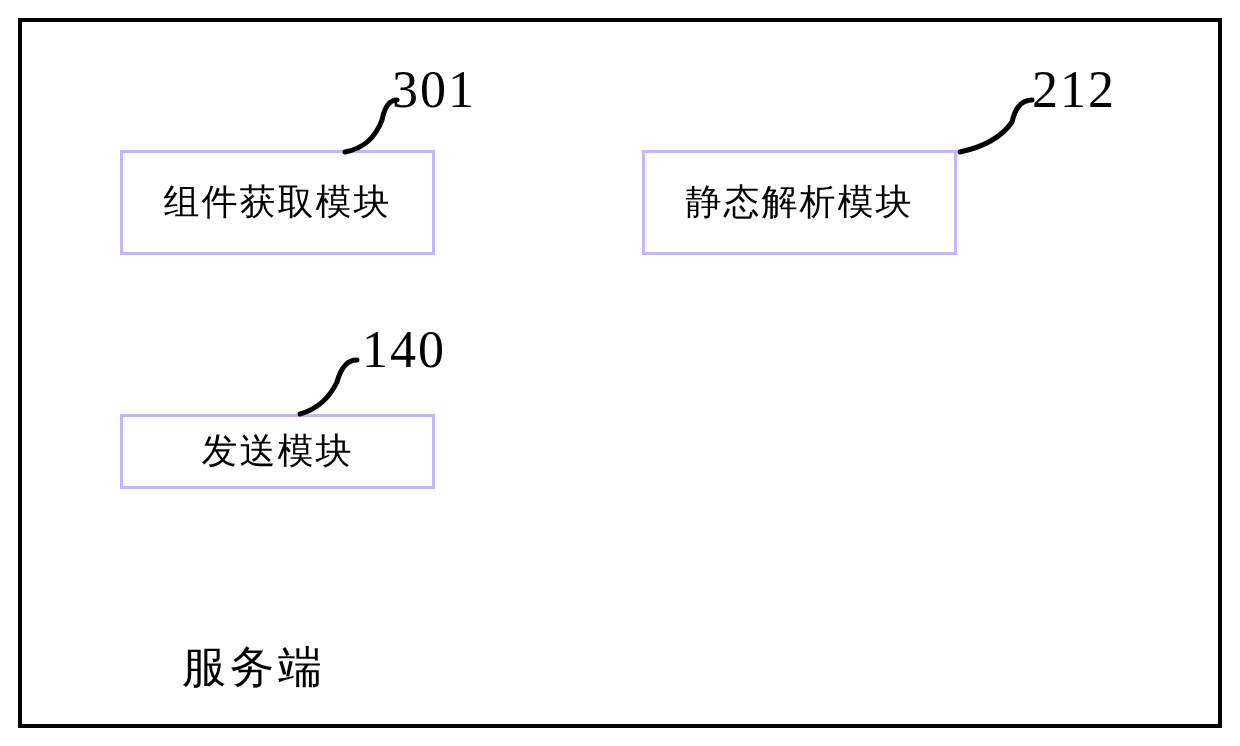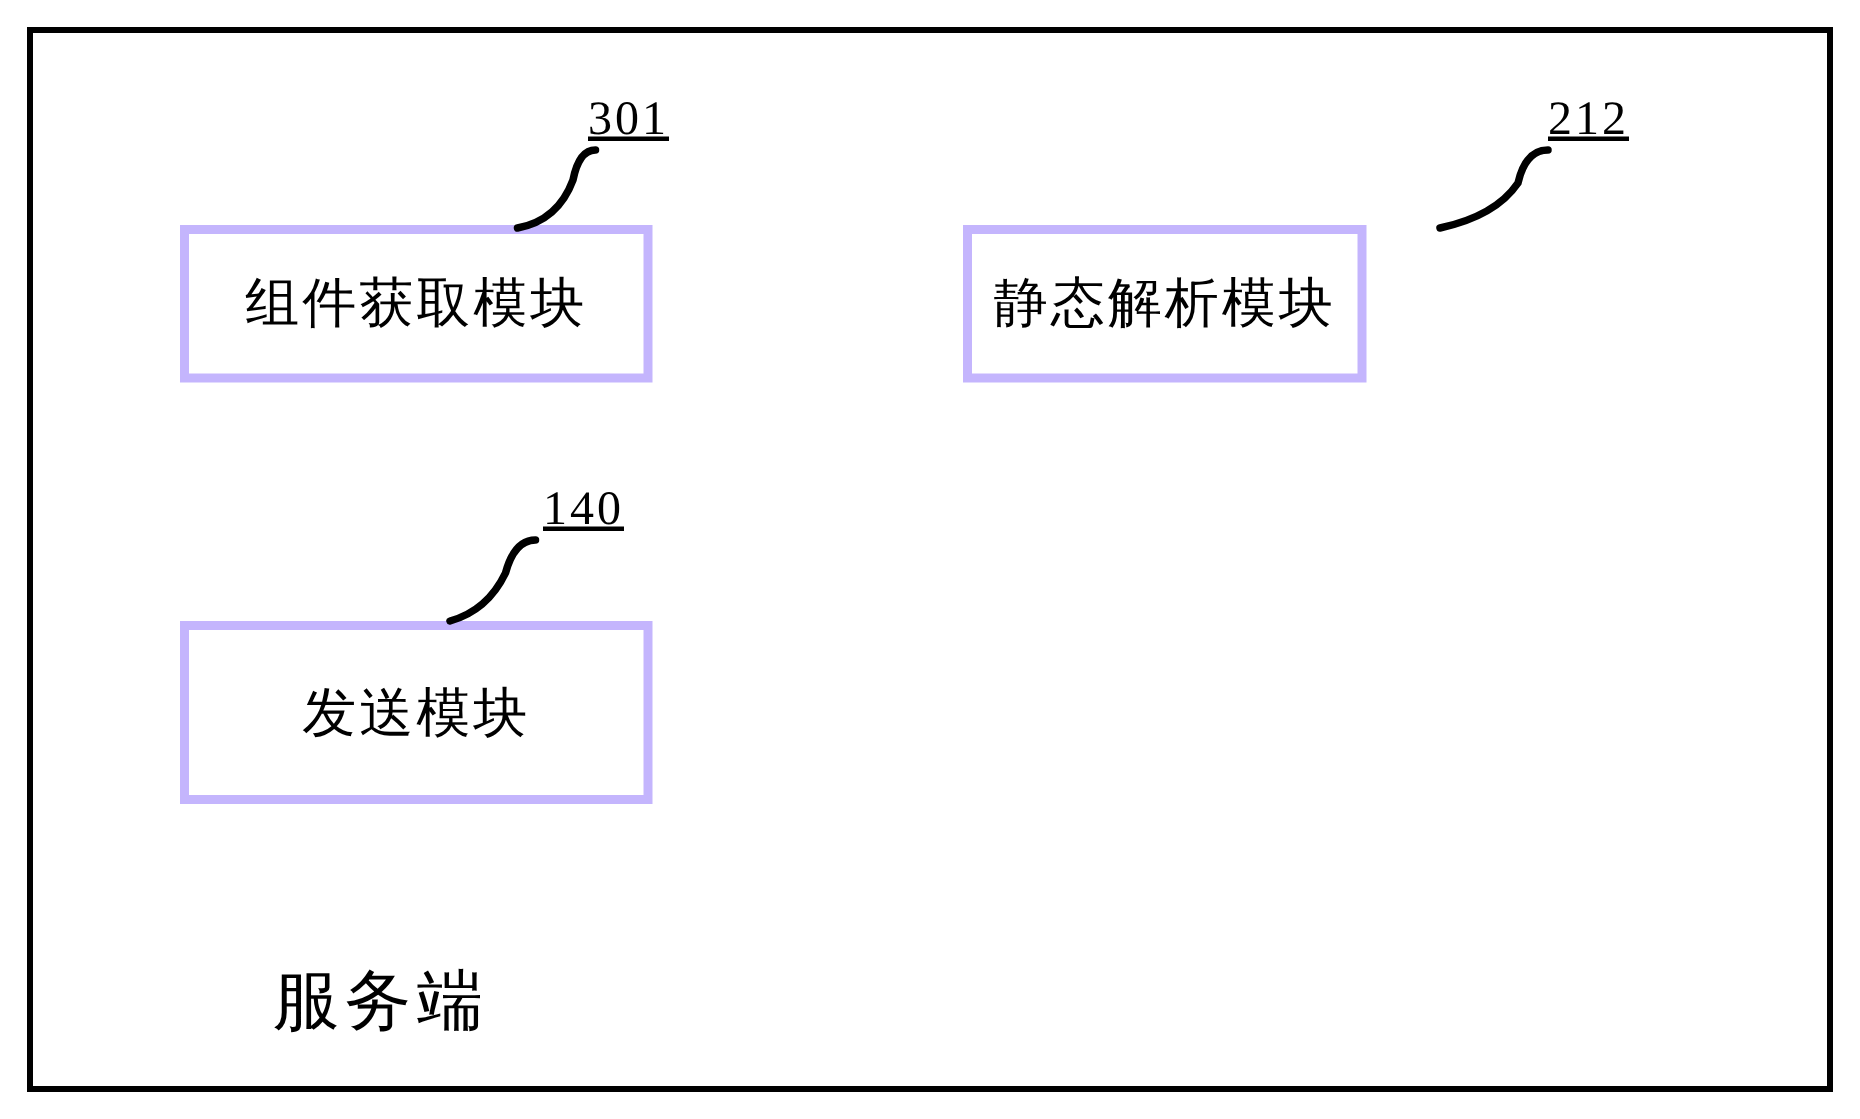--- a/index.html
+++ b/index.html
@@ -18,55 +18,54 @@
       position: absolute;
       left: 18px;
       top: 18px;
       width: 1204px;
       height: 710px;
       border: 4px solid #000;
       background: #fff;
     }
     .module-box {
       position: absolute;
-      border: 6px solid #c4b5fd;
+      border: 3px solid #c4b5fd;
       background: #fff;
       display: flex;
       align-items: center;
       justify-content: center;
       font-size: 36px;
       font-weight: normal;
       color: #000;
       letter-spacing: 2px;
     }
     .box-301 {
       left: 98px;
       top: 128px;
       width: 315px;
       height: 105px;
     }
     .box-302 {
       left: 620px;
       top: 128px;
-      width: 269px;
+      width: 315px;
       height: 105px;
     }
     .box-303 {
       left: 98px;
       top: 392px;
       width: 315px;
-      height: 122px;
+      height: 75px;
     }
     .calloff-label {
       position: absolute;
-      font-size: 32px;
+      font-size: 52px;
       font-weight: normal;
       color: #000;
       letter-spacing: 2px;
-      text-decoration: underline;
     }
     .label-301 {
       left: 370px;
       top: 38px;
     }
     .label-302 {
       left: 1010px;
       top: 38px;
     }
     .label-303 {

